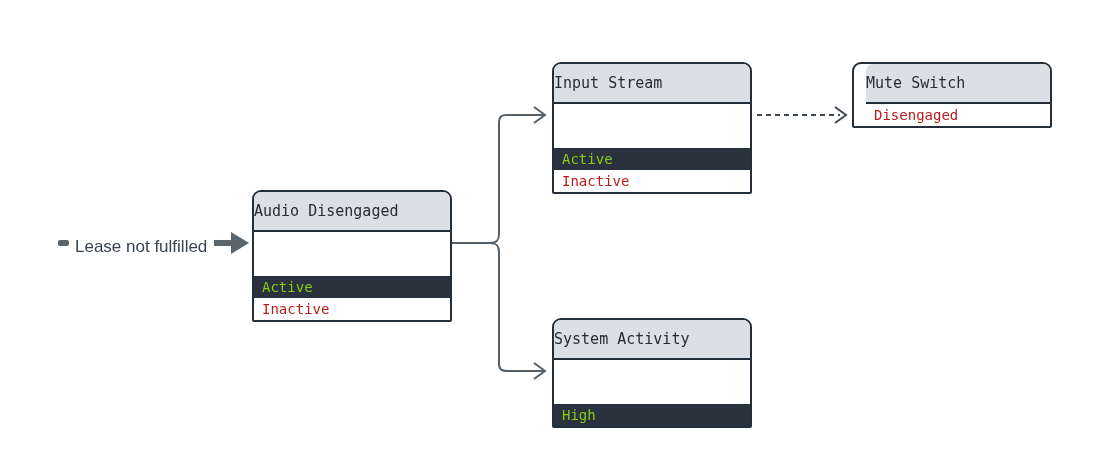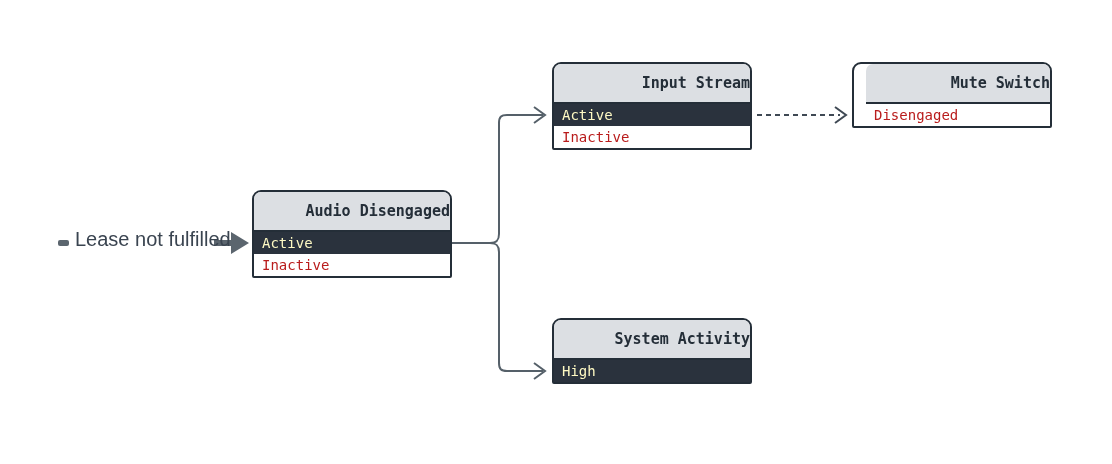--- a/index.html
+++ b/index.html
@@ -20,56 +20,56 @@
     position: absolute;
     width: 200px;
     box-sizing: border-box;
     border: 2px solid #242e38;
     border-radius: 9px 9px 2px 2px;
     background: #ffffff;
   }
   .node-header {
     height: 38px;
     line-height: 38px;
-    text-align: right;
+    text-align: left;
     background: #dcdfe3;
     border-bottom: 2px solid #242e38;
     border-radius: 7px 7px 0 0;
     font-size: 15px;
     color: #242e38;
     white-space: nowrap;
     overflow: hidden;
-    font-weight: bold;
   }
   .state-row {
     height: 22px;
     line-height: 22px;
     padding: 0 8px;
     font-size: 14px;
     color: #b91c1c;
     background: #ffffff;
     white-space: nowrap;
     cursor: default;
   }
   .state-row.hl {
     background: #2a323d;
-    color: #fef9c3;
+    color: #84cc16;
+    margin-top: 44px;
   }
   .node-audio-processor { left: 252px; top: 190px; }
   .node-input-stream    { left: 552px; top: 62px;  }
   .node-mute-switch     { left: 852px; top: 62px; padding-left: 12px;  }
   .node-system-activity { left: 552px; top: 318px; }
   .annotation-label {
     position: absolute;
     left: 75px;
-    top: 230px;
+    top: 238px;
     height: 18px;
     line-height: 18px;
     font-family: "Liberation Sans", sans-serif;
-    font-size: 20px;
+    font-size: 17px;
     color: #3a4450;
     white-space: nowrap;
   }
 </style>
 </head>
 <body>
 
 <div class="canvas">
 
   <svg class="connector-layer" width="1112" height="464" viewBox="0 0 1112 464">

